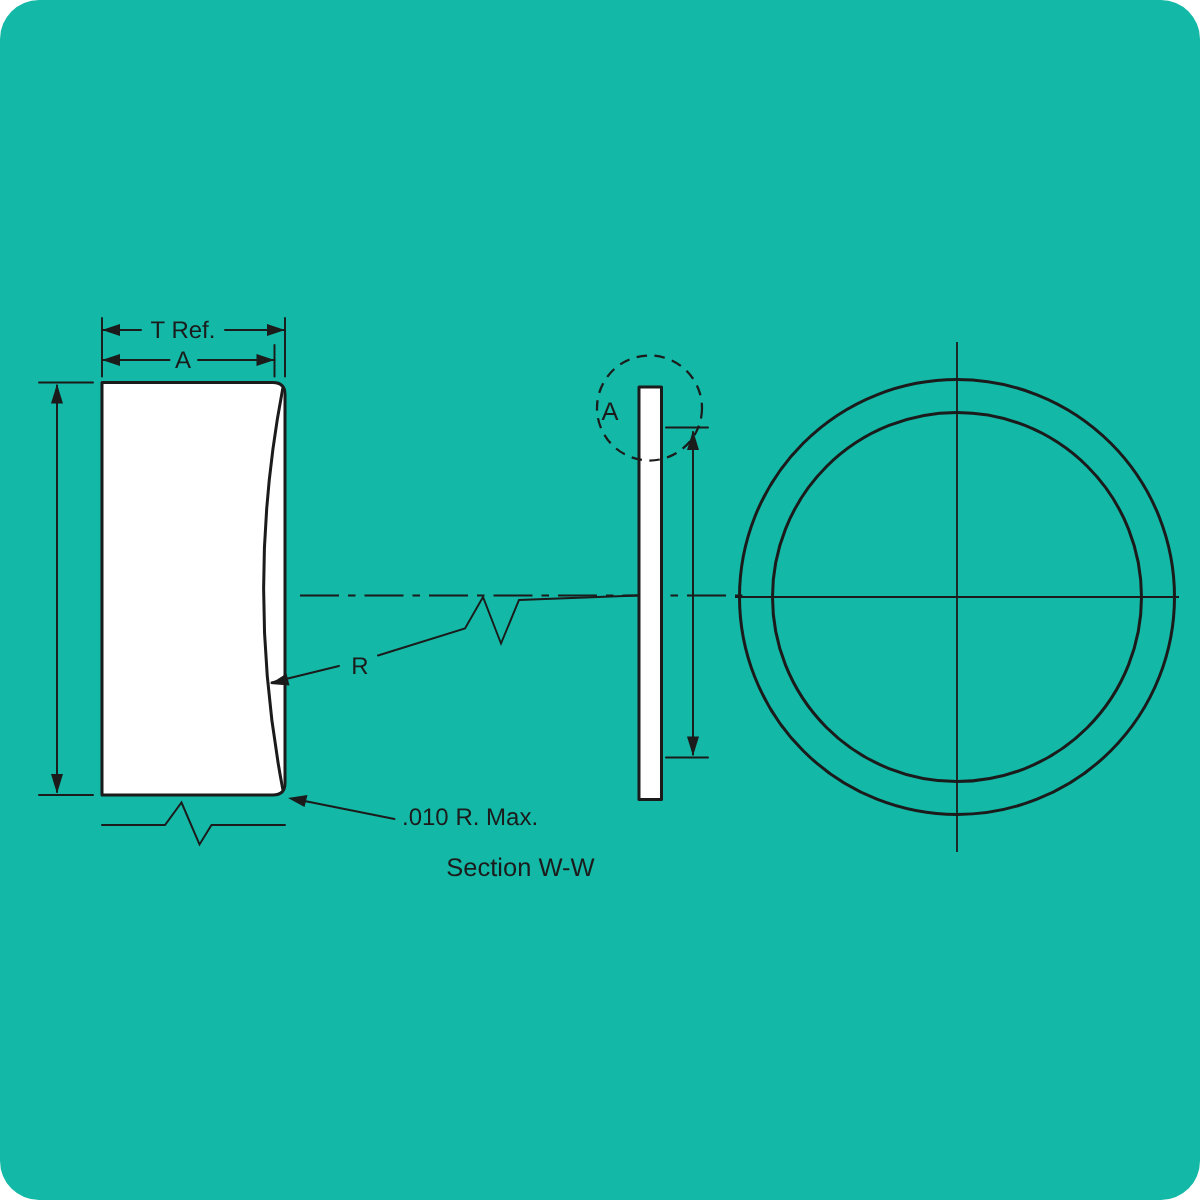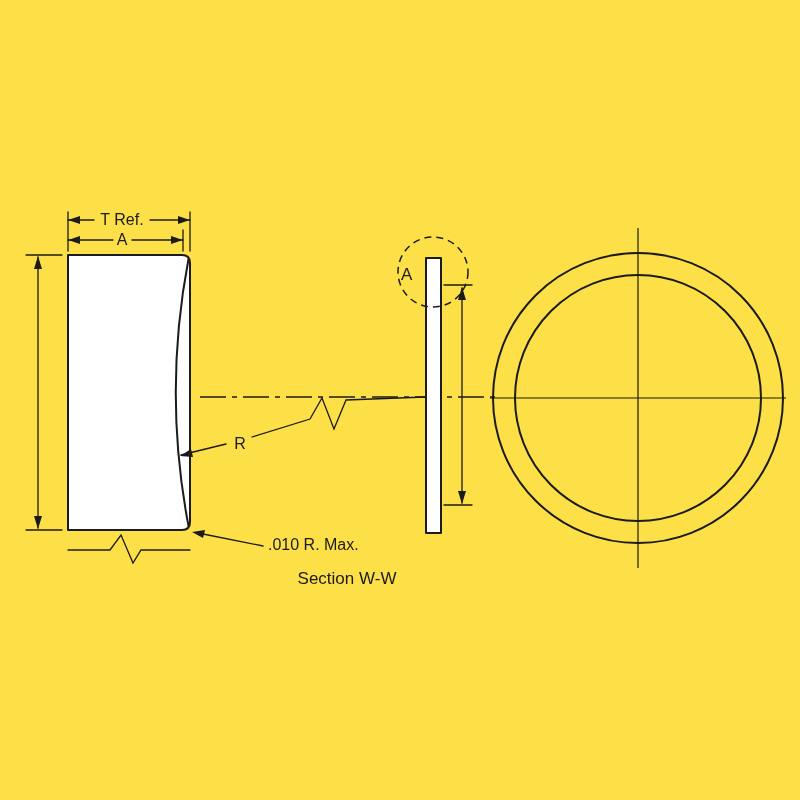--- a/index.html
+++ b/index.html
@@ -7,21 +7,22 @@
     padding:0;
     background:#ffffff;
     width:800px;
     height:800px;
     font-family:"Liberation Sans", sans-serif;
   }
   .drawing-wrap{
     width:800px;
     height:800px;
     position:relative;
-    background:#fde047;
+    background:#14b8a6;
+    border-radius:26px;
   }
   svg{display:block}
   .outline{fill:none;stroke:#1b1b1b;stroke-width:2;stroke-linejoin:round;stroke-linecap:round}
   .outline-fill{fill:#ffffff;stroke:#1b1b1b;stroke-width:2;stroke-linejoin:round}
   .thin{fill:none;stroke:#1b1b1b;stroke-width:1.3;stroke-linecap:round}
   .centerline{fill:none;stroke:#1b1b1b;stroke-width:1.3;stroke-dasharray:26 6 5 6}
   .crosshair{fill:none;stroke:#1b1b1b;stroke-width:1.2}
   .dashed{fill:none;stroke:#1b1b1b;stroke-width:1.5;stroke-dasharray:7 5}
   .arrow{fill:#1b1b1b;stroke:none}
   .lbl{fill:#1b1b1b;font-family:"Liberation Sans", sans-serif;font-size:16px}

